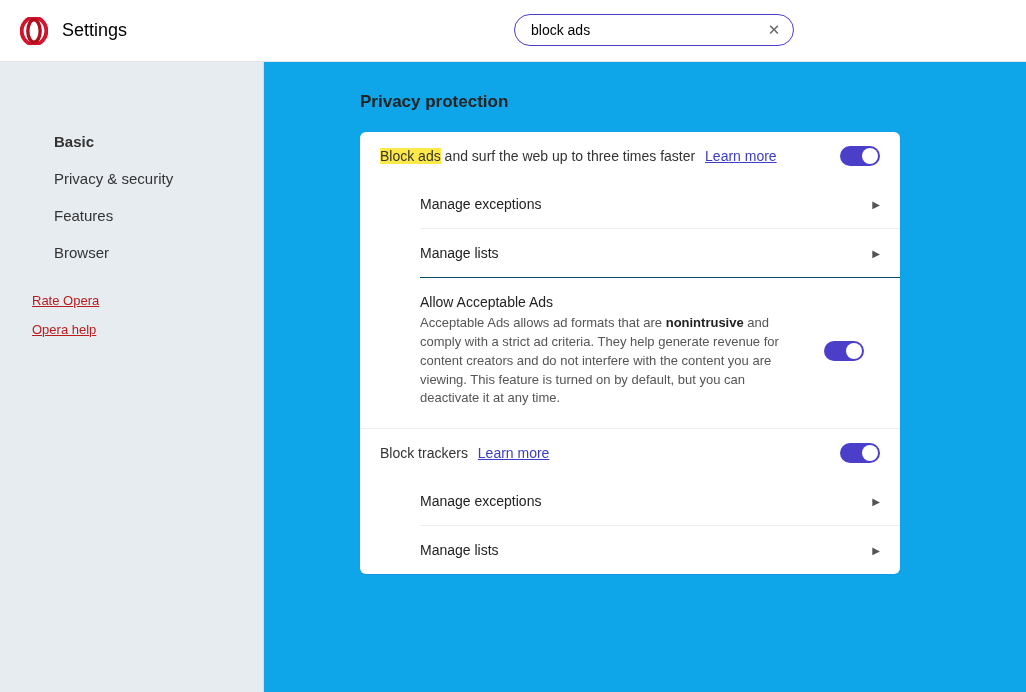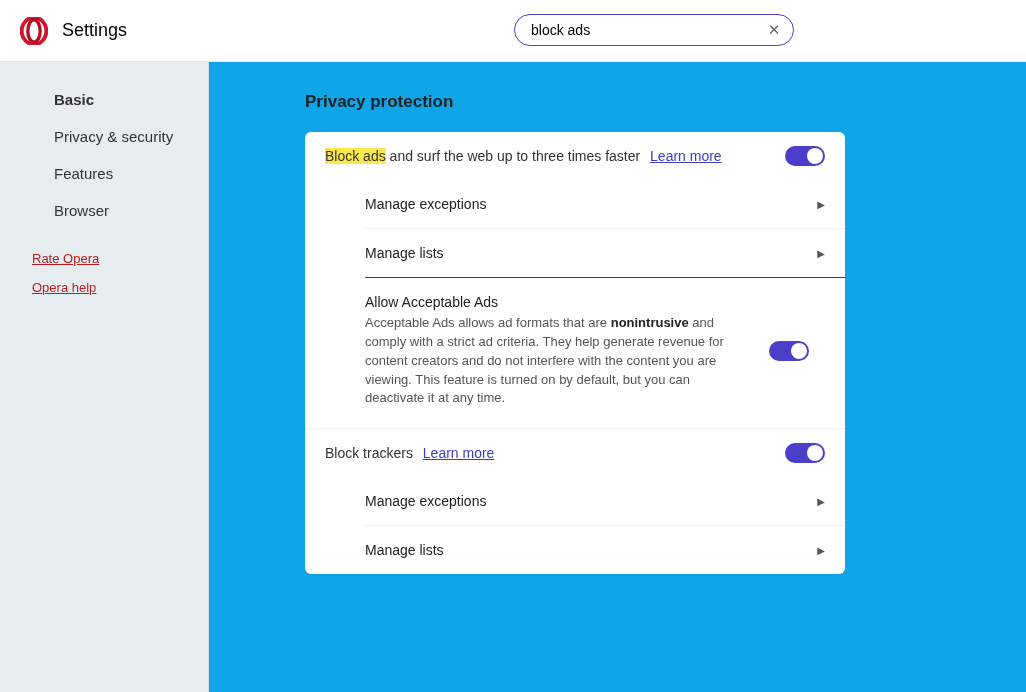--- a/index.html
+++ b/index.html
@@ -60,24 +60,24 @@
     display: flex;
     align-items: center;
     justify-content: center;
     font-size: 15px;
   }
   .body {
     display: flex;
     height: calc(692px - 62px);
   }
   .sidebar {
-    width: 209px;
+    width: 264px;
     background: #e7ecf1;
     border-right: 1px solid #d8dde2;
-    padding-top: 19px;
+    padding-top: 61px;
   }
   .nav-item {
     padding: 10px 24px 10px 54px;
     font-size: 15px;
     color: #333;
     cursor: pointer;
   }
   .nav-item.active {
     font-weight: 700;
   }

